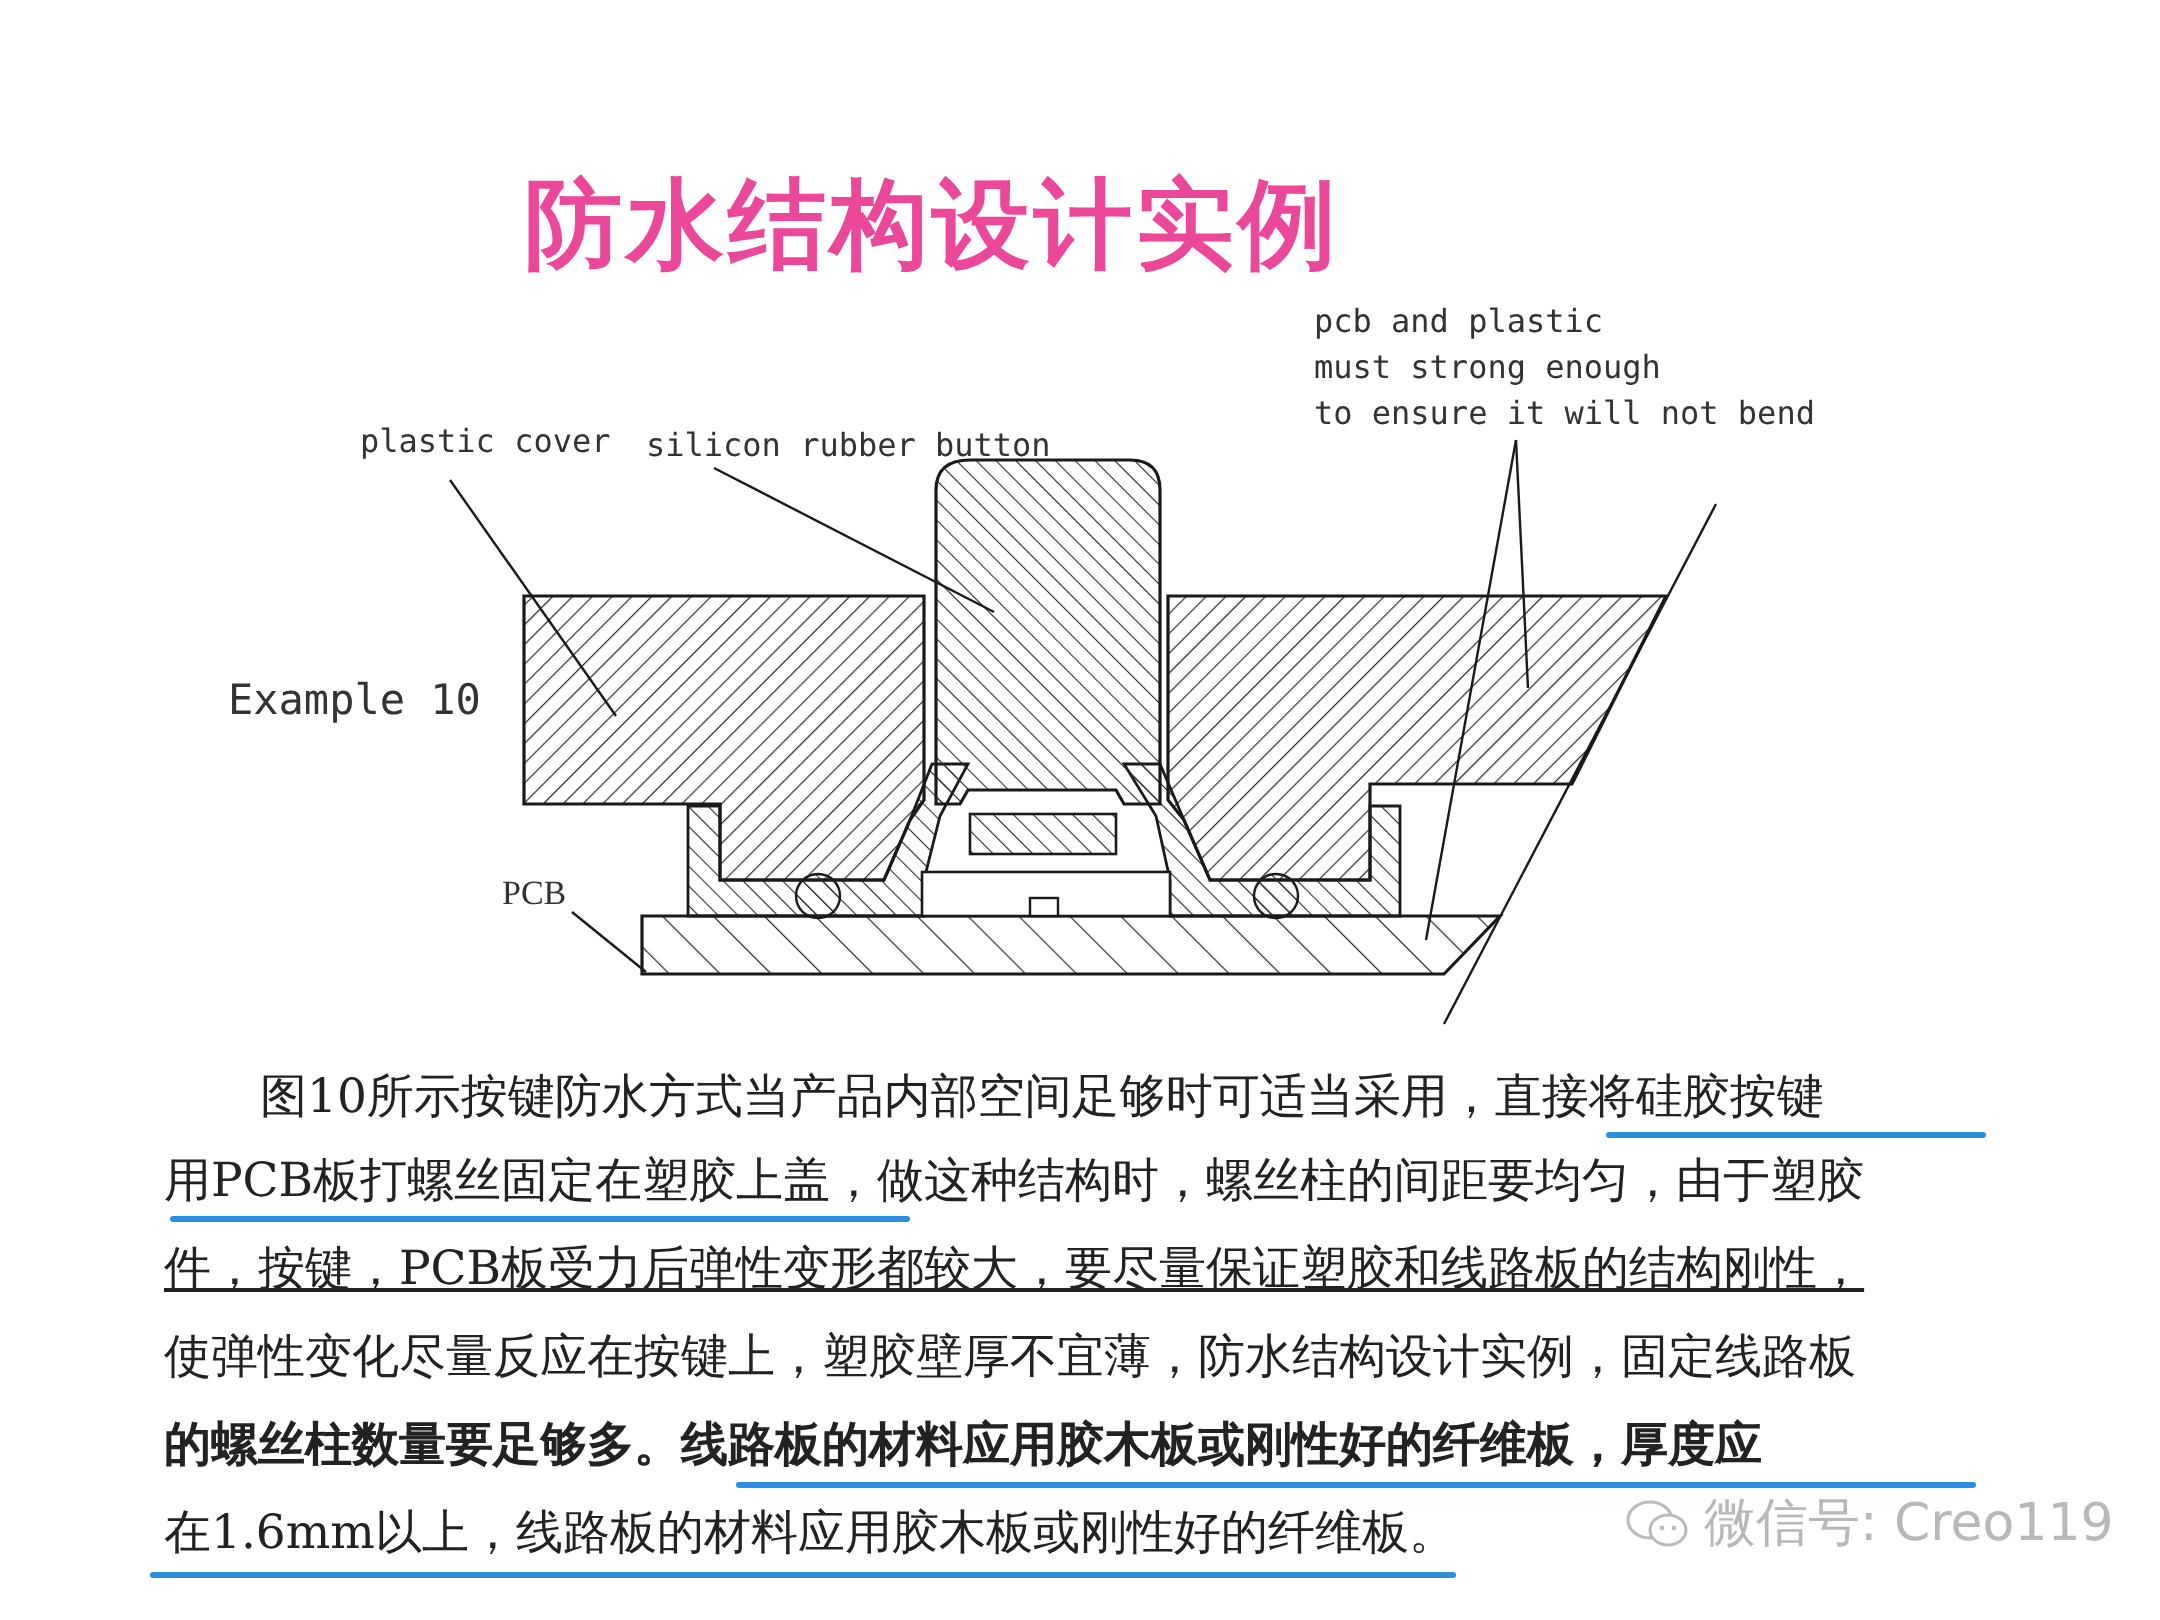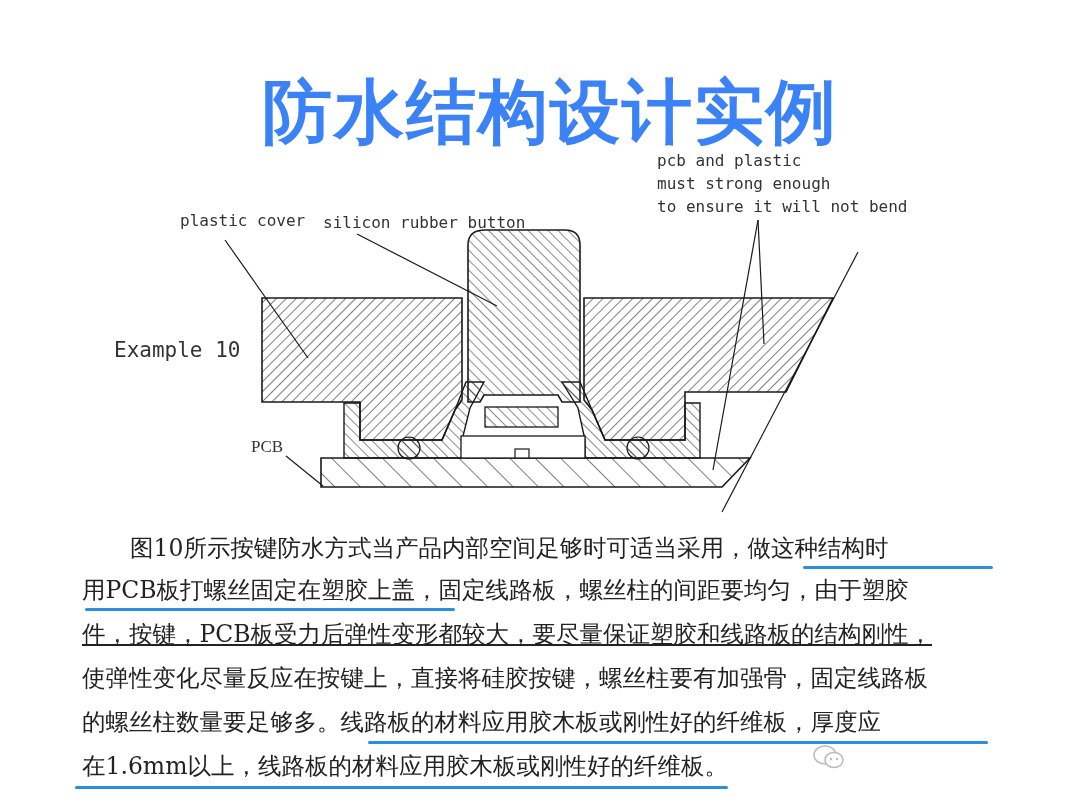--- a/index.html
+++ b/index.html
@@ -1,20 +1,20 @@
 <!DOCTYPE html>
 <html><head>
 <meta charset="utf-8">
 <style>
   html, body { margin: 0; padding: 0; background: #ffffff; }
   body { width: 1080px; height: 810px; position: relative; overflow: hidden; font-family: "DejaVu Serif", serif; }
   .title {
     position: absolute; left: 262px; top: 72px; width: 560px;
-    font-family: "DejaVu Serif", serif; font-size: 70px; font-weight: bold;
-    color: #3b82f6; letter-spacing: 2px; line-height: 80px; white-space: nowrap;
+    font-family: "DejaVu Serif", serif; font-size: 49px; font-weight: bold;
+    color: #ec4899; letter-spacing: 2px; line-height: 80px; white-space: nowrap;
   }
   .diagram { position: absolute; left: 0; top: 0; width: 1080px; height: 520px; }
   .mono { font-family: "DejaVu Sans Mono", "Liberation Mono", monospace; fill: #333; }
   .serif { font-family: "Liberation Serif", "DejaVu Serif", serif; fill: #333; }
   .body-text {
     position: absolute; left: 98px; top: 526px; width: 930px;
     font-family: "DejaVu Serif", serif; font-size: 23.5px; color: #222;
   }
   .line { position: absolute; white-space: nowrap; height: 44px; line-height: 44px; }
   .hl { position: absolute; height: 3px; background: #2b8fe0; border-radius: 2px; }
@@ -70,33 +70,34 @@
   <text class="mono" x="180" y="226" font-size="16">plastic cover</text>
   <text class="mono" x="323" y="228" font-size="16">silicon rubber button</text>
   <text class="mono" x="114" y="357" font-size="21">Example 10</text>
   <text class="serif" x="251" y="452" font-size="17">PCB</text>
   <text class="mono" x="657" y="166" font-size="16">pcb and plastic</text>
   <text class="mono" x="657" y="189" font-size="16">must strong enough</text>
   <text class="mono" x="657" y="212" font-size="16">to ensure it will not bend</text>
 </svg>
 
 <div class="body-text">
-  <div class="line" style="left:32px; top:0;">图10所示按键防水方式当产品内部空间足够时可适当采用，做这种结构时</div>
-  <div class="line" style="left:-16px; top:42px;">用PCB板打螺丝固定在塑胶上盖，固定线路板，螺丝柱的间距要均匀，由于塑胶</div>
+  <div class="line" style="left:32px; top:0;">图10所示按键防水方式当产品内部空间足够时可适当采用，直接将硅胶按键</div>
+  <div class="line" style="left:-16px; top:42px;">用PCB板打螺丝固定在塑胶上盖，做这种结构时，螺丝柱的间距要均匀，由于塑胶</div>
   <div class="line" style="left:-16px; top:86px;text-decoration:underline;">件，按键，PCB板受力后弹性变形都较大，要尽量保证塑胶和线路板的结构刚性，</div>
-  <div class="line" style="left:-16px; top:130px;">使弹性变化尽量反应在按键上，直接将硅胶按键，螺丝柱要有加强骨，固定线路板</div>
-  <div class="line" style="left:-16px; top:174px;">的螺丝柱数量要足够多。线路板的材料应用胶木板或刚性好的纤维板，厚度应</div>
+  <div class="line" style="left:-16px; top:130px;">使弹性变化尽量反应在按键上，塑胶壁厚不宜薄，防水结构设计实例，固定线路板</div>
+  <div class="line" style="left:-16px; top:174px;font-weight:bold;">的螺丝柱数量要足够多。线路板的材料应用胶木板或刚性好的纤维板，厚度应</div>
   <div class="line" style="left:-16px; top:218px;">在1.6mm以上，线路板的材料应用胶木板或刚性好的纤维板。</div>
 </div>
 
 <div class="hl" style="left:803px; top:566px; width:190px;"></div>
 <div class="hl" style="left:85px; top:608px; width:370px;"></div>
 <div class="hl" style="left:368px; top:741px; width:620px;"></div>
 <div class="hl" style="left:75px; top:786px; width:653px;"></div>
 
 <div class="watermark">
   <svg width="34" height="26" viewBox="0 0 34 26">
     <ellipse cx="13" cy="11" rx="11" ry="9" fill="none" stroke="#bbb" stroke-width="1.5"></ellipse>
     <ellipse cx="22" cy="16" rx="9" ry="7.5" fill="#fff" stroke="#bbb" stroke-width="1.5"></ellipse>
     <circle cx="19" cy="15" r="1.2" fill="#bbb"></circle>
     <circle cx="25" cy="15" r="1.2" fill="#bbb"></circle>
   </svg>
+  <span>微信号: Creo119</span>
 </div>
 
 </body></html>

